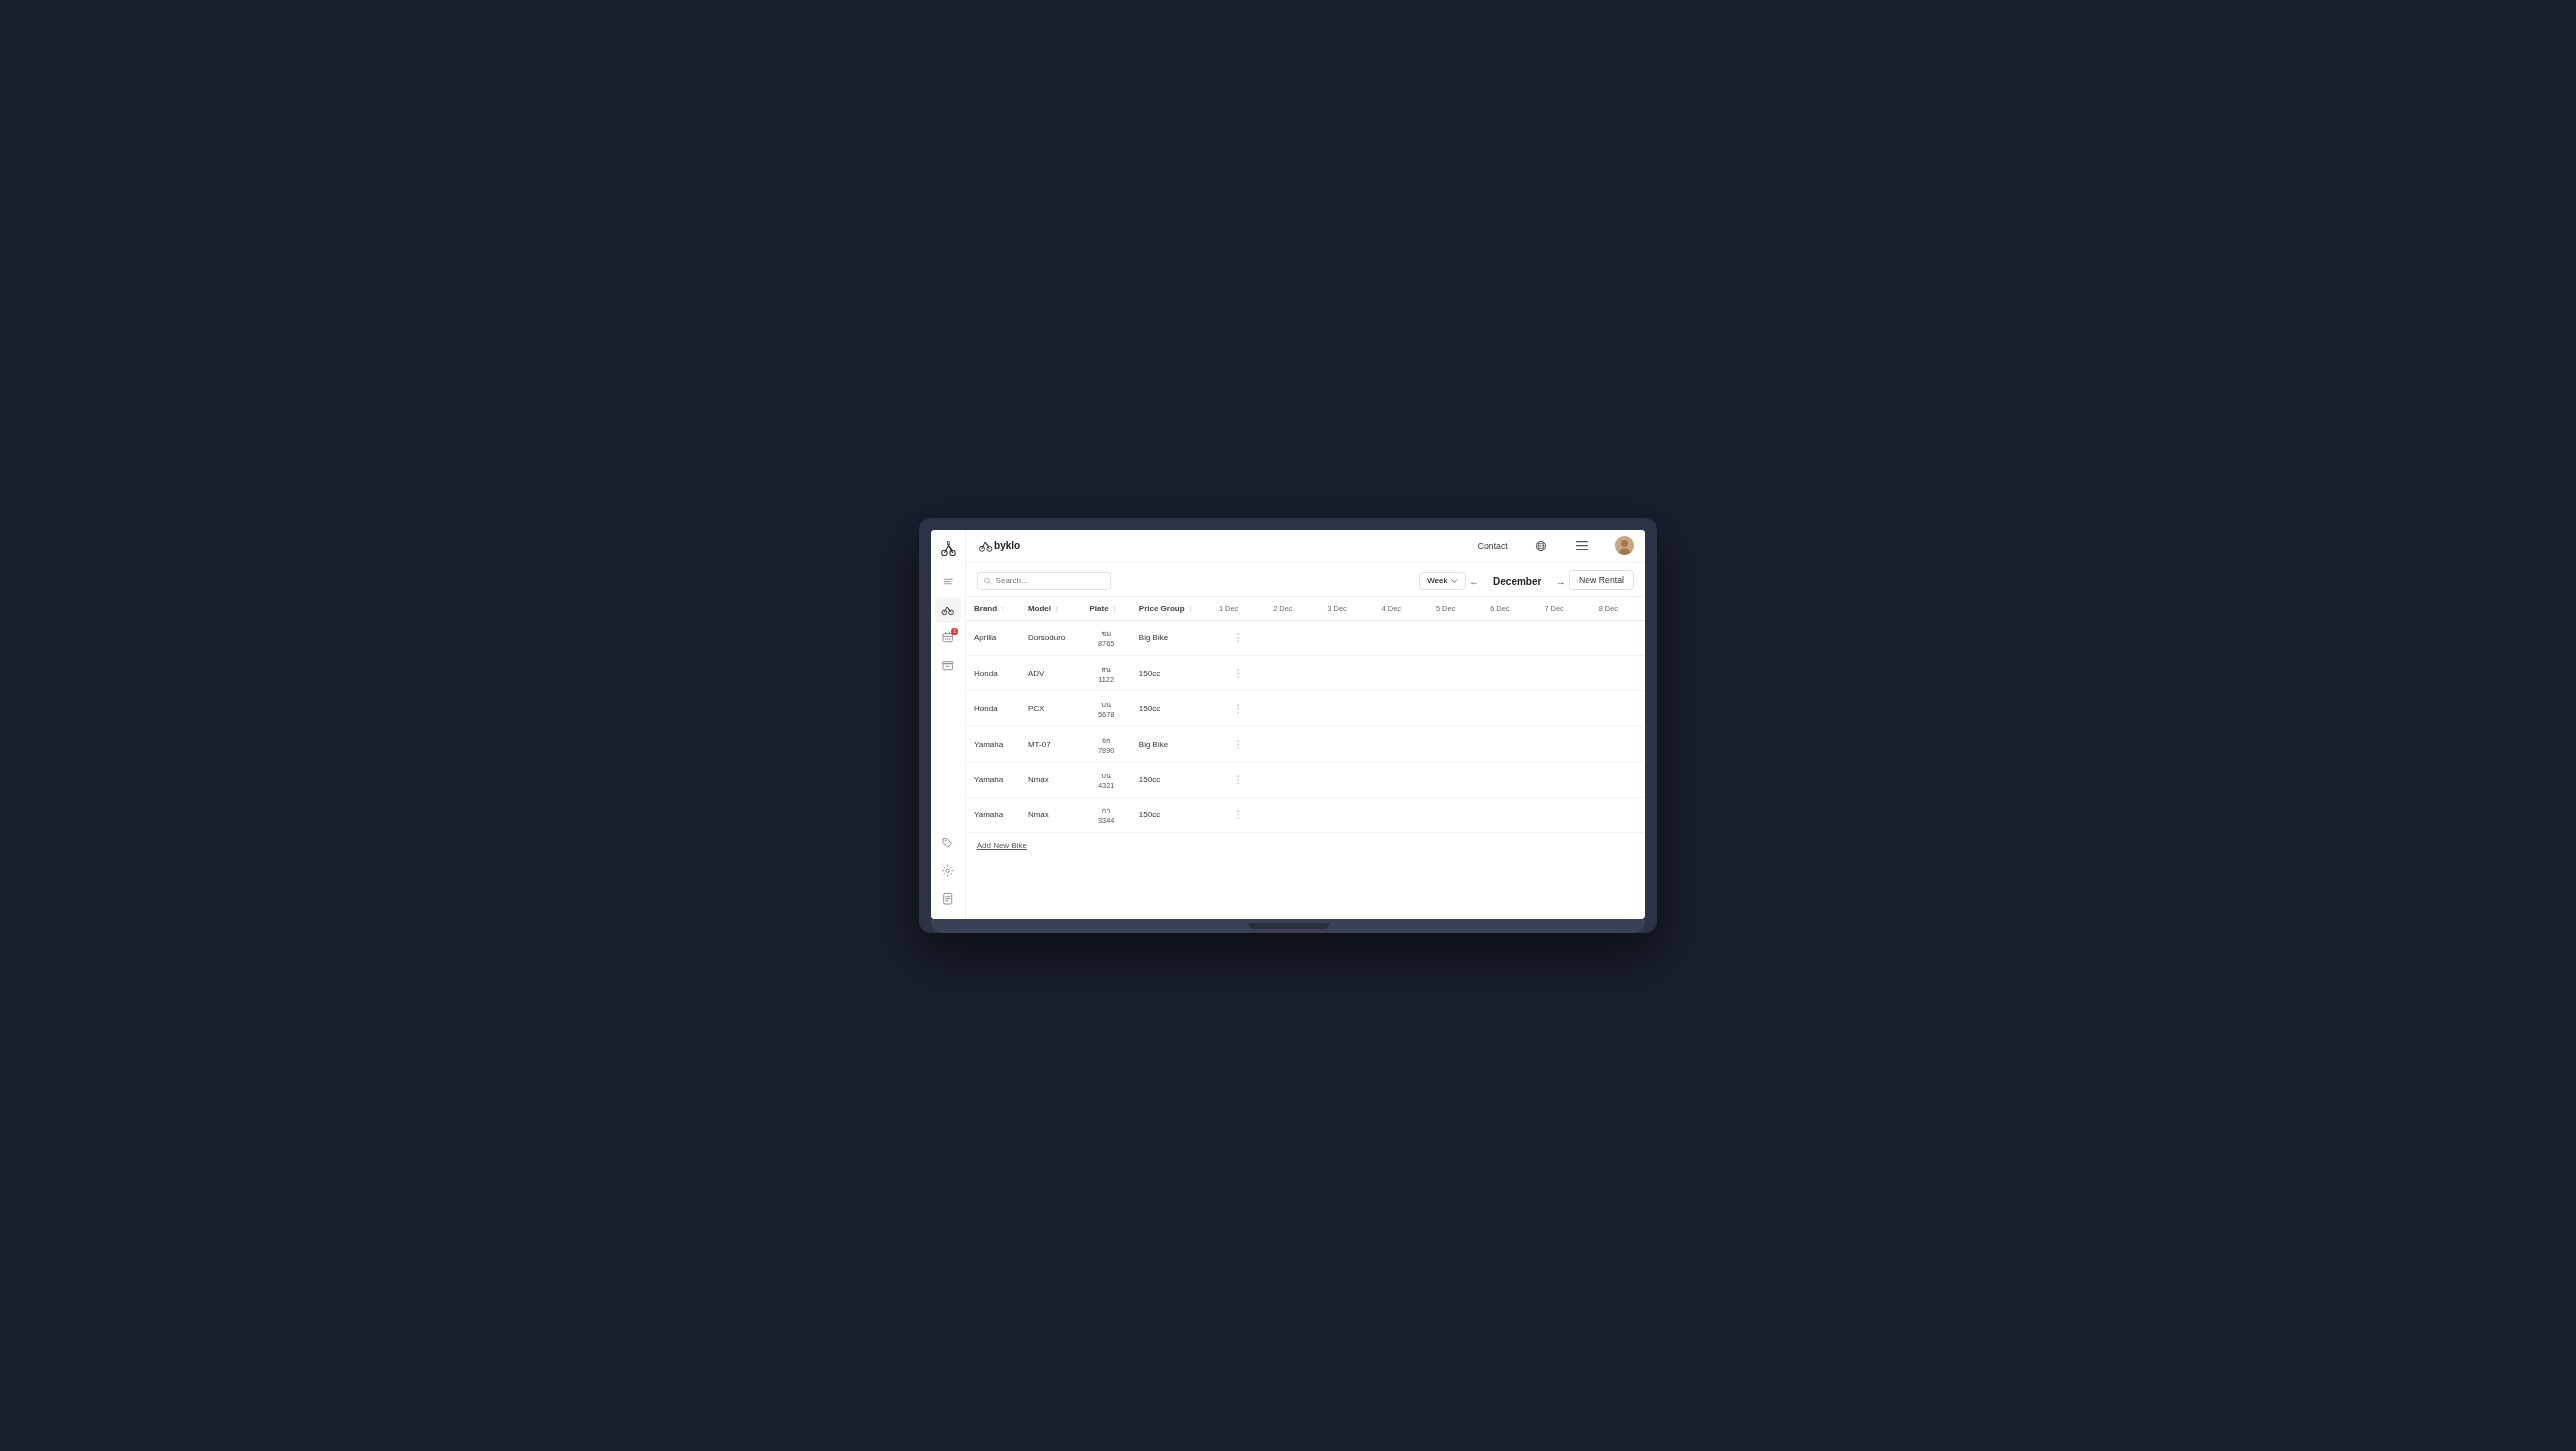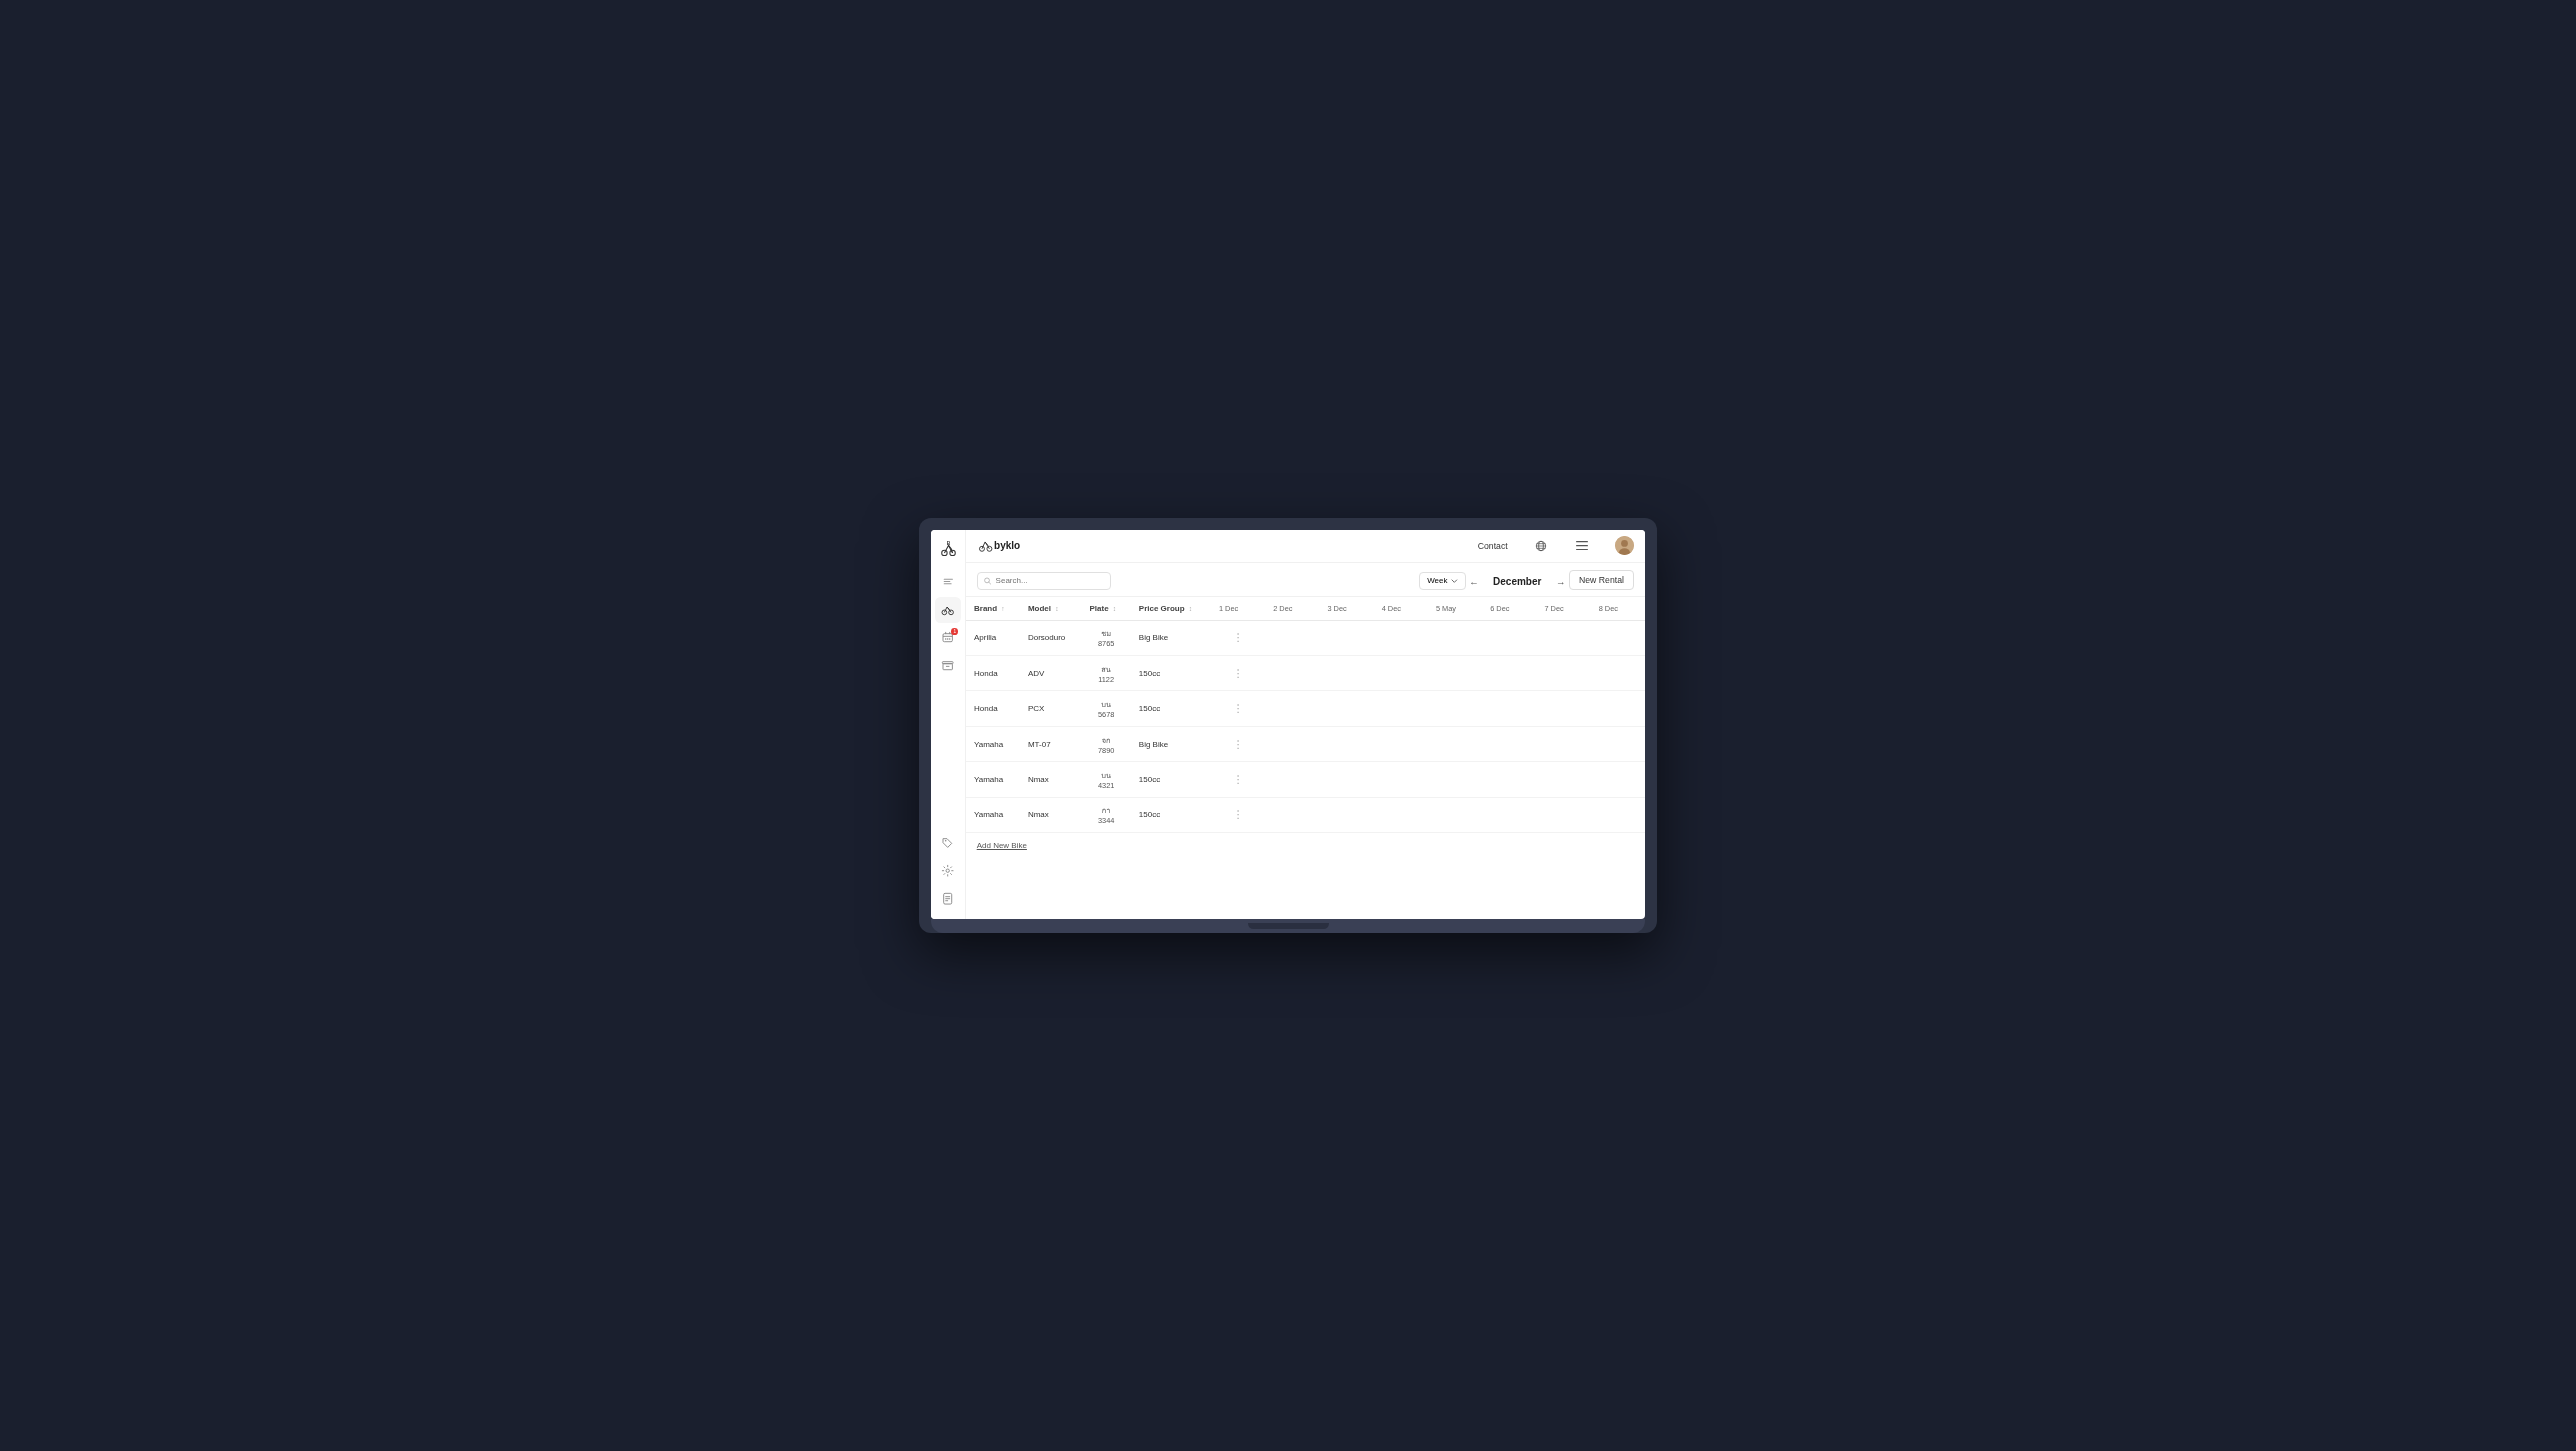--- a/index.html
+++ b/index.html
@@ -450,21 +450,21 @@
                   <span class="sort-arrow">↕</span>
                 </th>
                 <th>
                   <span>Price Group</span>
                   <span class="sort-arrow">↕</span>
                 </th>
                 <th class="date-col">1 Dec</th>
                 <th class="date-col">2 Dec</th>
                 <th class="date-col">3 Dec</th>
                 <th class="date-col">4 Dec</th>
-                <th class="date-col">5 May</th>
+                <th class="date-col">5 Dec</th>
                 <th class="date-col">6 Dec</th>
                 <th class="date-col">7 Dec</th>
                 <th class="date-col">8 Dec</th>
               </tr>
             </thead>
             <tbody id="table-body">
 
             <tr>
     <td>Aprilia</td>
     <td>Dorsoduro</td>

